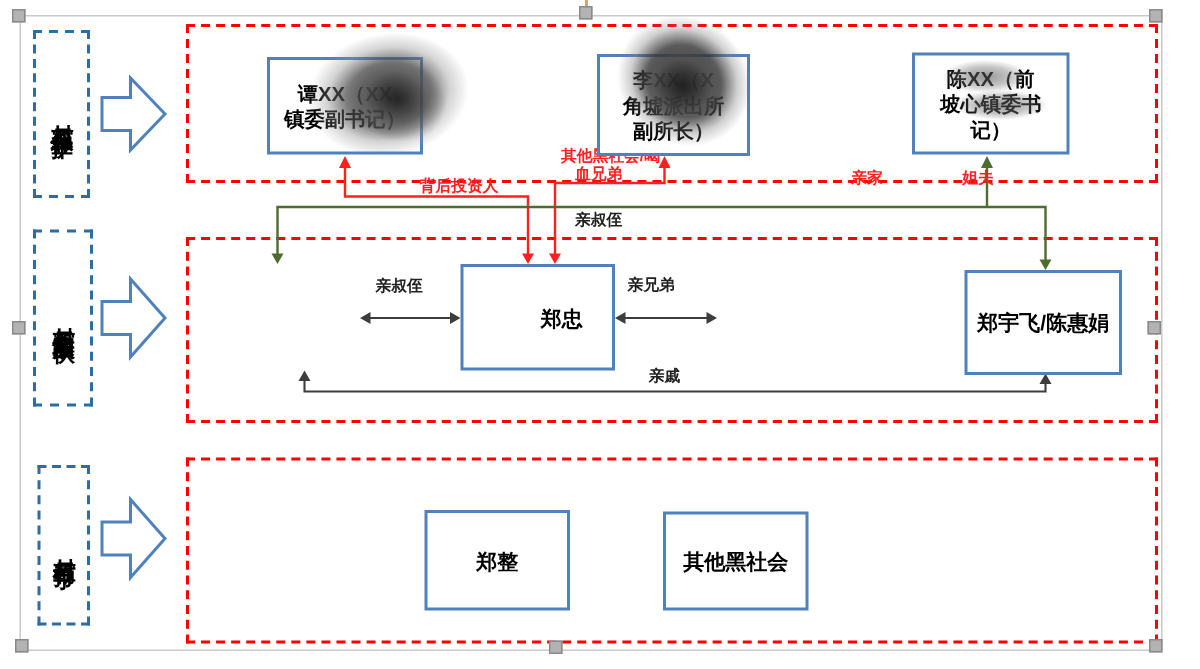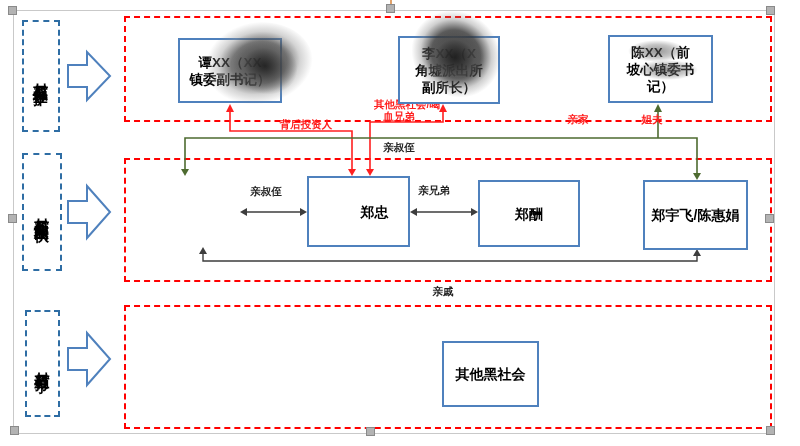--- a/index.html
+++ b/index.html
@@ -122,47 +122,47 @@
   </svg>
 
   <div class="elabel red" style="left:306px;top:118px;">背后投资人</div>
   <div class="elabel red" style="left:407px;top:98px;">其他黑社会/喝</div>
   <div class="elabel red" style="left:399px;top:110px;">血兄弟</div>
   <div class="elabel red" style="left:578px;top:113px;">亲家</div>
   <div class="elabel red" style="left:652px;top:113px;">姐夫</div>
   <div class="elabel blk" style="left:399px;top:141px;">亲叔侄</div>
   <div class="elabel blk" style="left:266px;top:185px;">亲叔侄</div>
   <div class="elabel blk" style="left:434px;top:185px;font-family:Liberation Serif, serif;">亲兄弟</div>
-  <div class="elabel blk" style="left:443px;top:245px;margin-top:40px;">亲戚</div>
+  <div class="elabel blk" style="left:443px;top:245px;">亲戚</div>
 
   <div class="node" style="left:178px;top:38px;width:104px;height:65px;">
     <span class="ln">谭XX（XX</span>
     <span class="ln">镇委副书记）</span>
   </div>
   <div class="node" style="left:398px;top:36px;width:102px;height:68px;">
     <span class="ln">李XX（X</span>
     <span class="ln">角墟派出所</span>
     <span class="ln">副所长）</span>
   </div>
   <div class="node" style="left:608px;top:35px;width:105px;height:68px;">
     <span class="ln">陈XX（前</span>
     <span class="ln">坡心镇委书</span>
     <span class="ln">记）</span>
   </div>
 
   <div class="node single" style="left:307px;top:176px;width:103px;height:71px;padding-left:36px;">
     <span>郑忠</span>
   </div>
-  <div class="node single" style="left:478px;top:180px;width:102px;height:67px;">
-    <span>郑酬</span>
-  </div>
   <div class="node single" style="left:643px;top:180px;width:105px;height:70px;">
     <span>郑宇飞/陈惠娟</span>
   </div>
 
+  <div class="node single" style="left:283px;top:340px;width:97px;height:67px;">
+    <span>郑整</span>
+  </div>
   <div class="node single" style="left:430px;top:341px;width:97px;height:66px;margin-left:12px;">
     <span>其他黑社会</span>
   </div>
 
   <div class="scr b1" style="left:205px;top:22px;width:108px;height:82px;"></div>
   <div class="scr b1b" style="left:232px;top:38px;width:66px;height:56px;"></div>
   <div class="scr b2" style="left:410px;top:12px;width:92px;height:84px;"></div>
   <div class="scr b1b" style="left:425px;top:30px;width:60px;height:55px;"></div>
   <div class="scr b3" style="left:628px;top:40px;width:58px;height:22px;"></div>
   <div class="scr b3" style="left:636px;top:60px;width:62px;height:20px;"></div>

